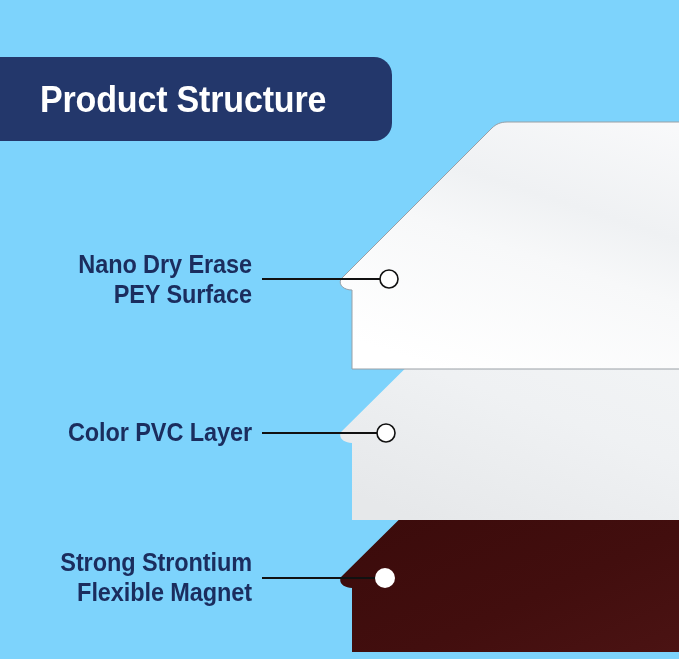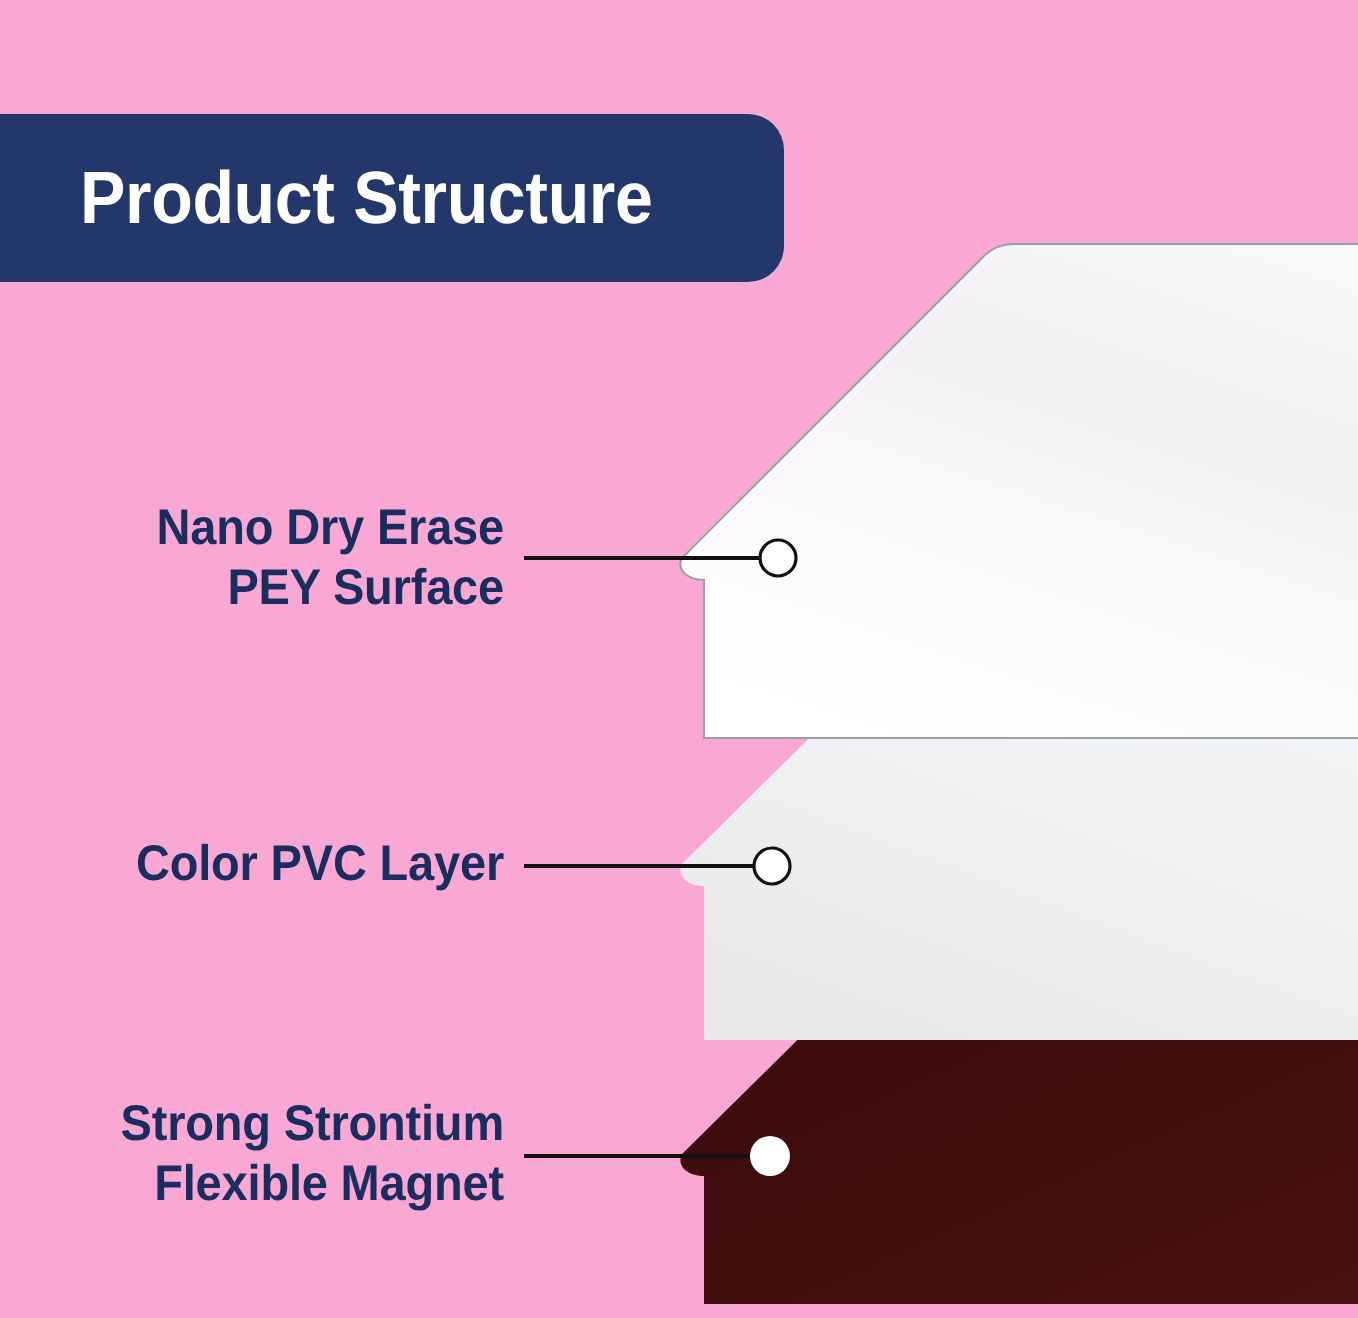--- a/index.html
+++ b/index.html
@@ -14,21 +14,21 @@
     overflow: hidden;
     font-family: "Liberation Sans", sans-serif;
     -webkit-font-smoothing: antialiased;
   }
 
   #stage {
     position: absolute;
     left: 0; top: 0;
     width: 679px;
     height: 659px;
-    background: #f9a8d4;
+    background: #7dd3fc;
   }
 
   
   .header-banner {
     position: absolute;
     left: -30px;
     top: 57px;
     width: 422px;
     height: 84px;
     background: #23376B;

